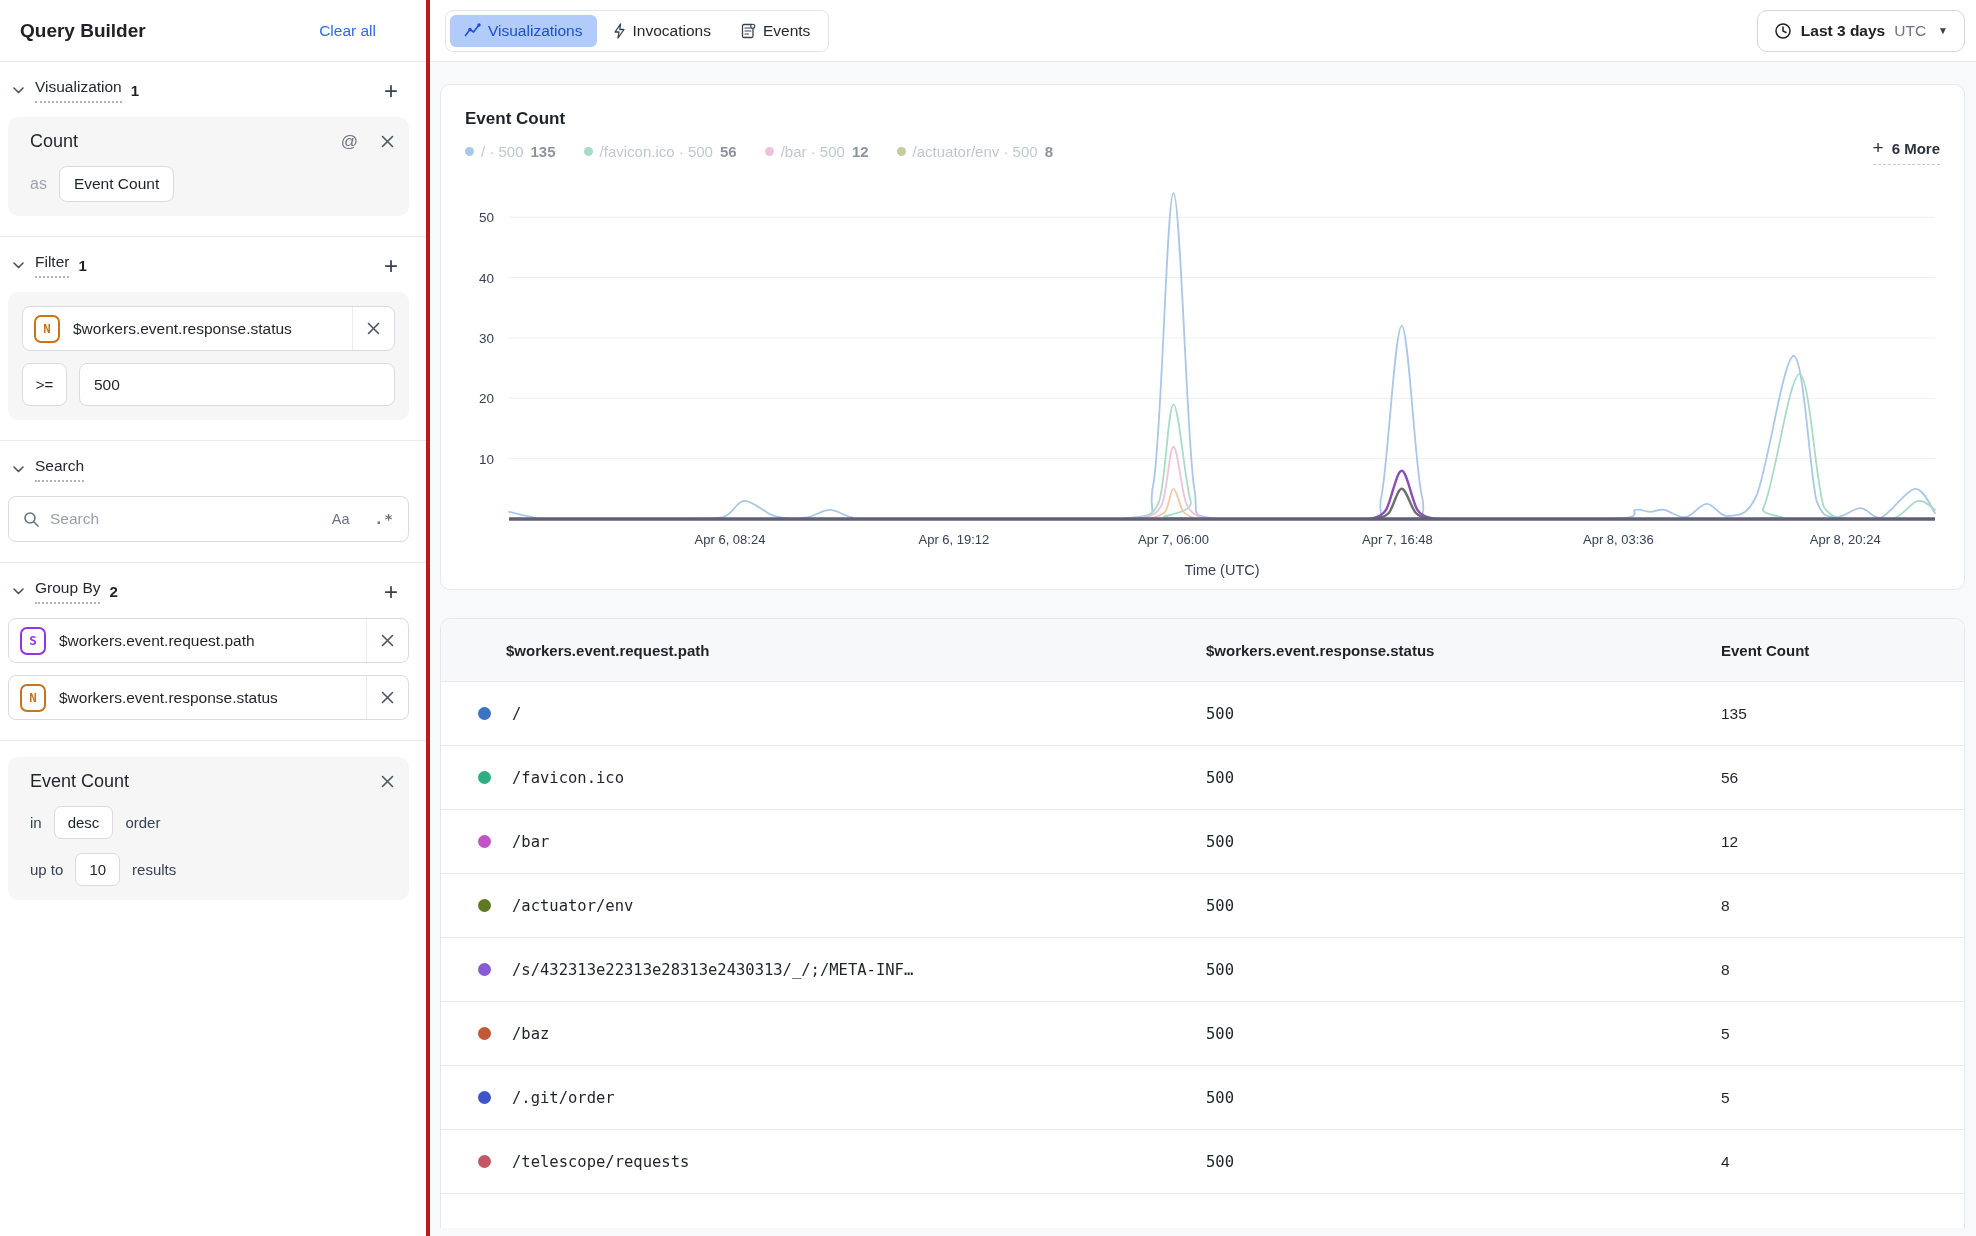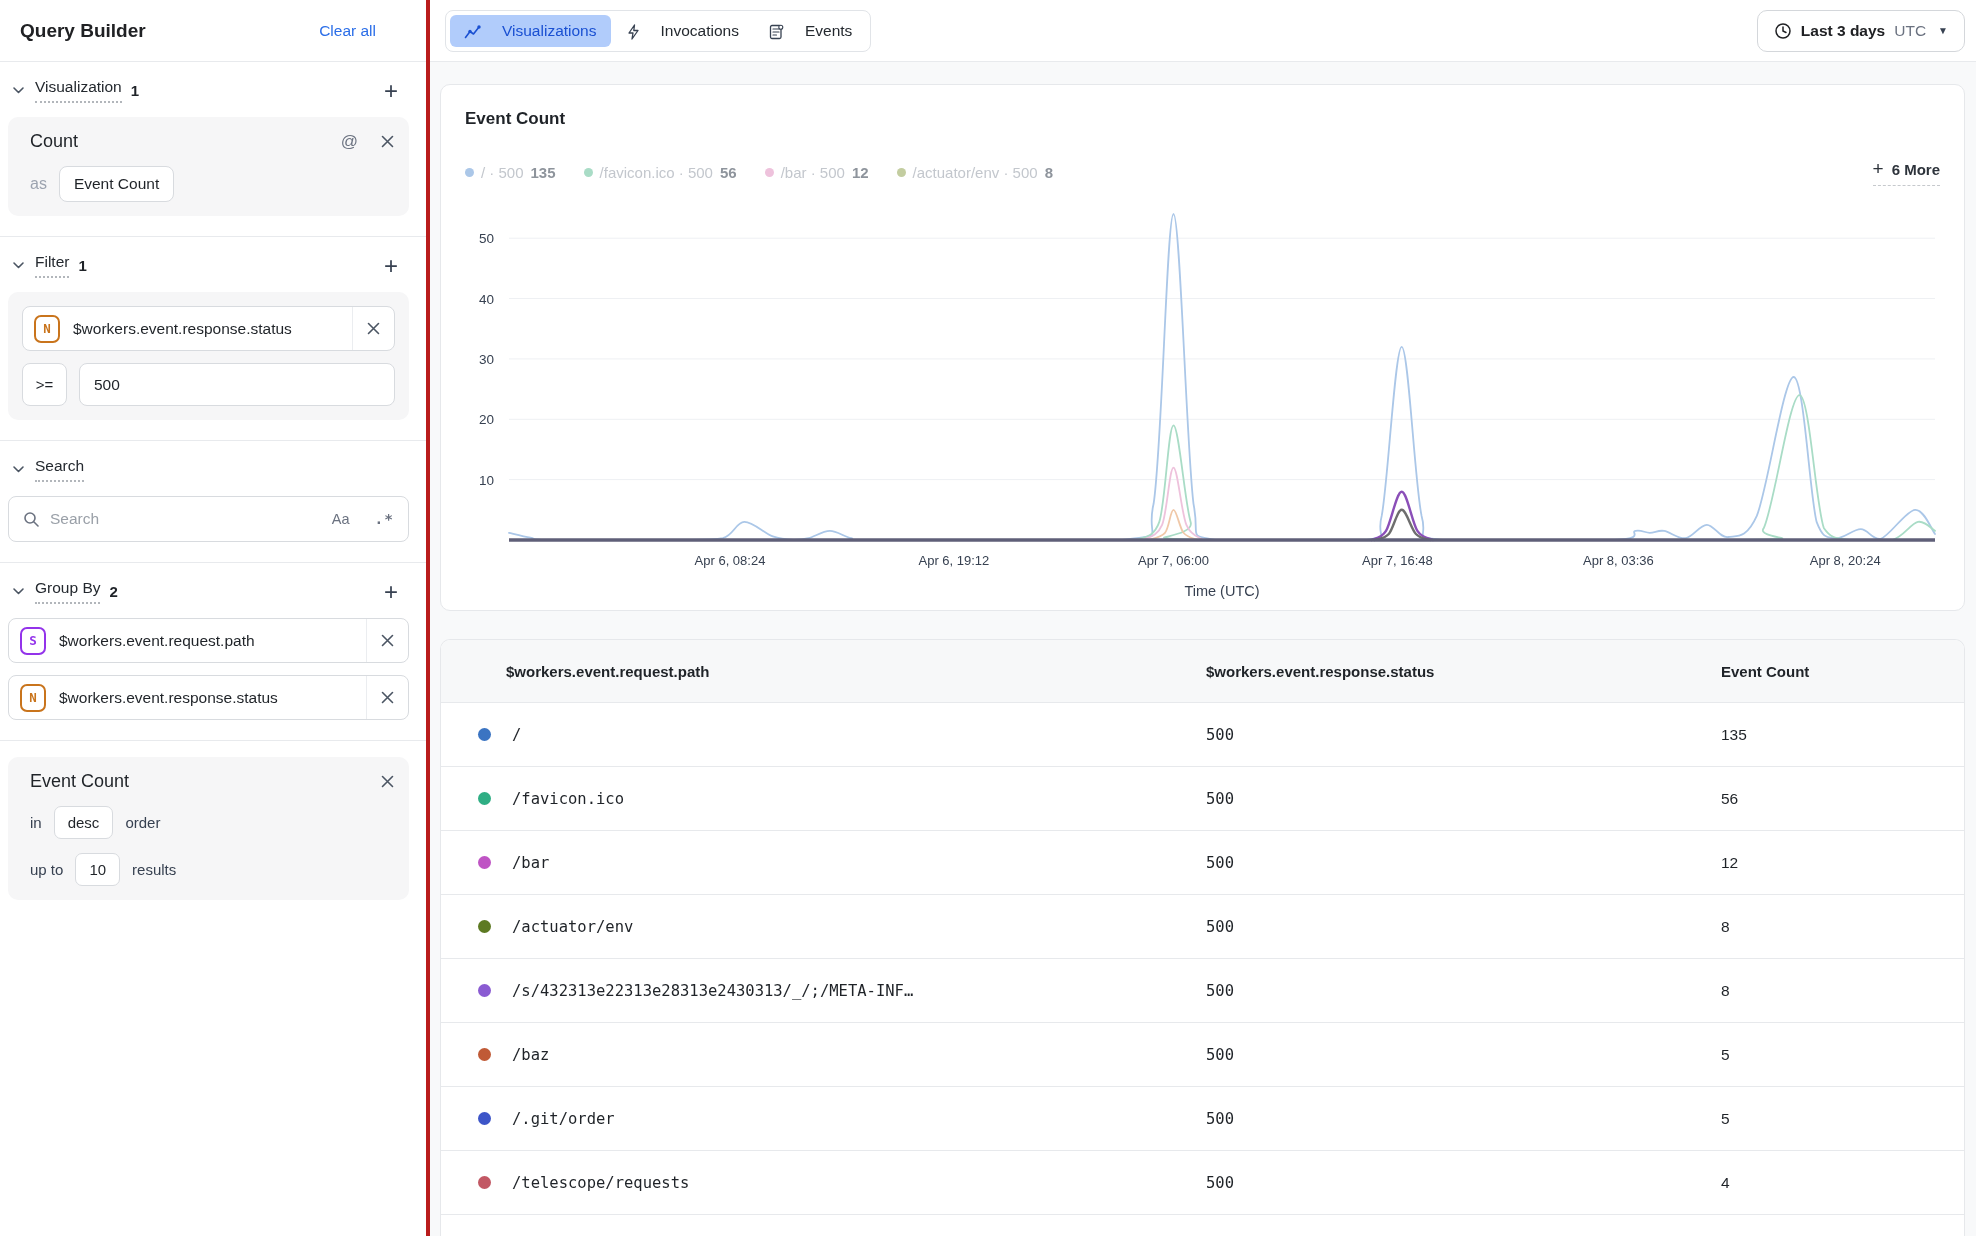--- a/index.html
+++ b/index.html
@@ -43,32 +43,32 @@
   .search-wrap input::placeholder { color:#9aa0a8; }
   .s-tool { color:#6b7280; font-size:14.5px; margin-left:25px; cursor:pointer; }
   .s-tool.regex { font-family:"DejaVu Sans Mono", monospace; font-weight:700; letter-spacing:1px; }
   .ob-row { display:flex; align-items:center; gap:12px; margin-top:14px; padding-left:8px; font-size:15px; color:#374151; }
   .ob-box { background:#fff; border:1px solid #d8dbdf; border-radius:7px; padding:7px 13px; font-size:15px; color:#1f2328; }
 
   
   .main { flex:1; height:100%; display:flex; flex-direction:column; background:#f8f9fa; }
   .topbar { height:62px; min-height:62px; background:#fff; border-bottom:1px solid #e8eaed; display:flex; align-items:center; padding:0 13px 0 15px; }
   .tabs { display:flex; gap:2px; padding:4px; border:1px solid #e1e4e8; border-radius:8px; background:#fff; }
-  .tab { display:flex; align-items:flex-end; gap:21px; padding:7px 14px; border-radius:6px; font-size:15.5px; color:#24292f; cursor:pointer; }
+  .tab { display:flex; align-items:center; gap:7px; padding:7px 14px; border-radius:6px; font-size:15.5px; color:#24292f; cursor:pointer; }
   .tab.active { background:#b1ccfb; color:#1a50d2; font-weight:500; }
   .tab .ticon { display:flex; }
   .time-range { margin-left:auto; display:flex; align-items:center; gap:9px; border:1px solid #d4d7db; border-radius:10px; padding:11px 16px; background:#fff; cursor:pointer; }
   .tr-label { font-size:15.5px; font-weight:600; color:#202124; }
   .tr-tz { font-size:15.5px; color:#6b7280; }
   .tr-caret { font-size:10px; color:#374151; margin-left:3px; }
 
   .content { flex:1; padding:22px 13px 0 10px; overflow:hidden; }
   .chart-card { background:#fff; border:1px solid #e6e8eb; border-radius:10px; padding:24px 24px 8px; }
   .chart-title { font-size:17px; font-weight:700; color:#1f2328; }
-  .legend-row { display:flex; margin-top:29px; }
+  .legend-row { display:flex; margin-top:8px; }
   .legend { display:flex; gap:28px; }
   .legend-item { display:flex; align-items:center; gap:7px; font-size:15px; color:#c3c7cd; cursor:pointer; }
   .legend-dot { width:9px; height:9px; border-radius:50%; }
   .legend-val { color:#8e949c; font-weight:600; }
   .more-btn { margin-left:auto; display:flex; align-items:center; gap:8px; font-size:15px; font-weight:600; color:#2d333b;
     border-bottom:1px dashed #c6c9cd; padding-bottom:5px; cursor:pointer; }
   .more-plus { font-weight:300; font-size:19px; }
   #chart-svg { display:block; margin-top:8px; }
   .ytick { font-size:13.5px; fill:#374151; font-family:"Liberation Sans",sans-serif; }
   .xtick { font-size:13px; fill:#374151; font-family:"Liberation Sans",sans-serif; }

